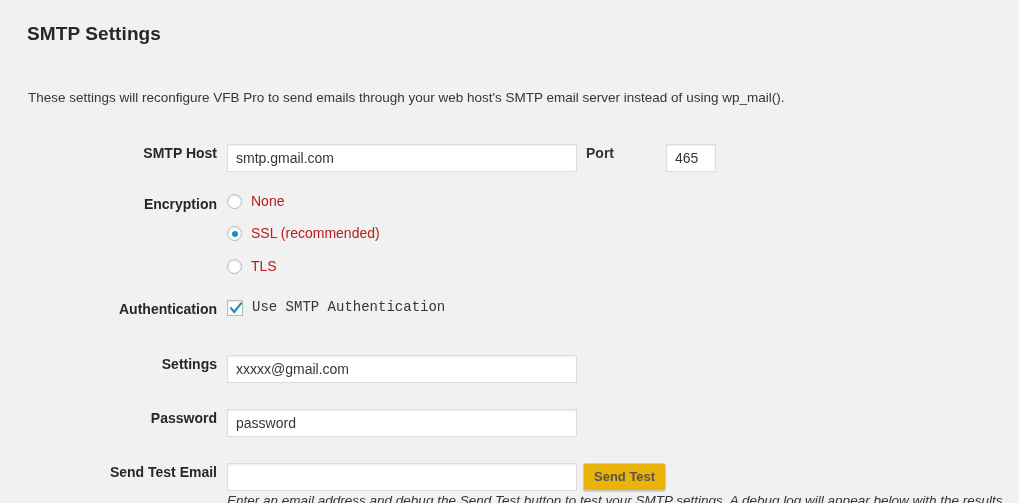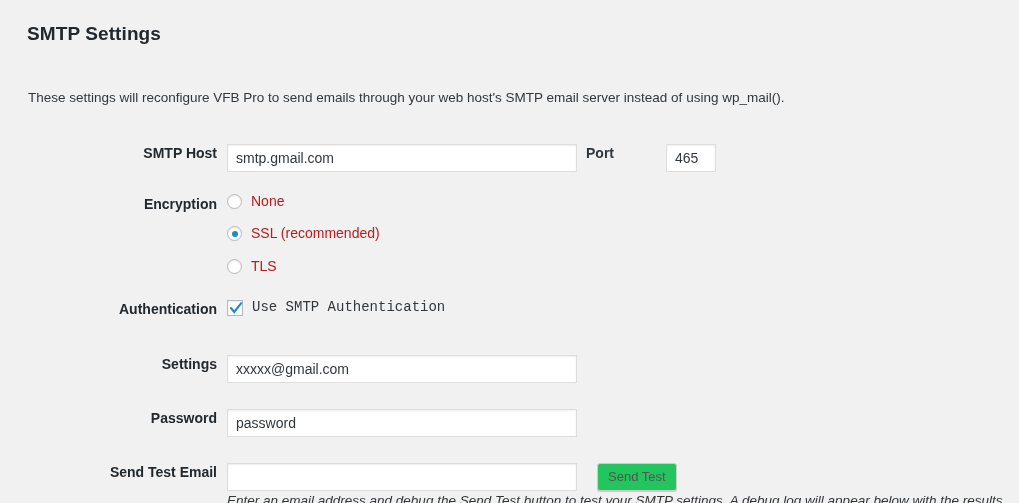--- a/index.html
+++ b/index.html
@@ -148,30 +148,31 @@
     position: absolute;
     left: 1px;
     top: 0px;
   }
   .checkbox-label { font-size: 14px; color: #32373c; font-family: Liberation Mono, monospace; }
 
   .button {
     font-family: "Liberation Sans", sans-serif;
     font-size: 13px;
     color: #555;
-    background: #22c55e;
+    background: #eab308;
     border: 1px solid #ccc;
     border-radius: 3px;
     box-shadow: 0 1px 0 #ccc;
     padding: 0 10px;
     height: 28px;
     line-height: 26px;
-    margin-left: 20px;
+    margin-left: 6px;
     cursor: pointer;
     white-space: nowrap;
+    font-weight: bold;
   }
   .help-text {
     position: absolute;
     left: 227px;
     top: 477px;
     font-style: italic;
     font-size: 13.5px;
     color: #32373c;
     white-space: nowrap;
   }

